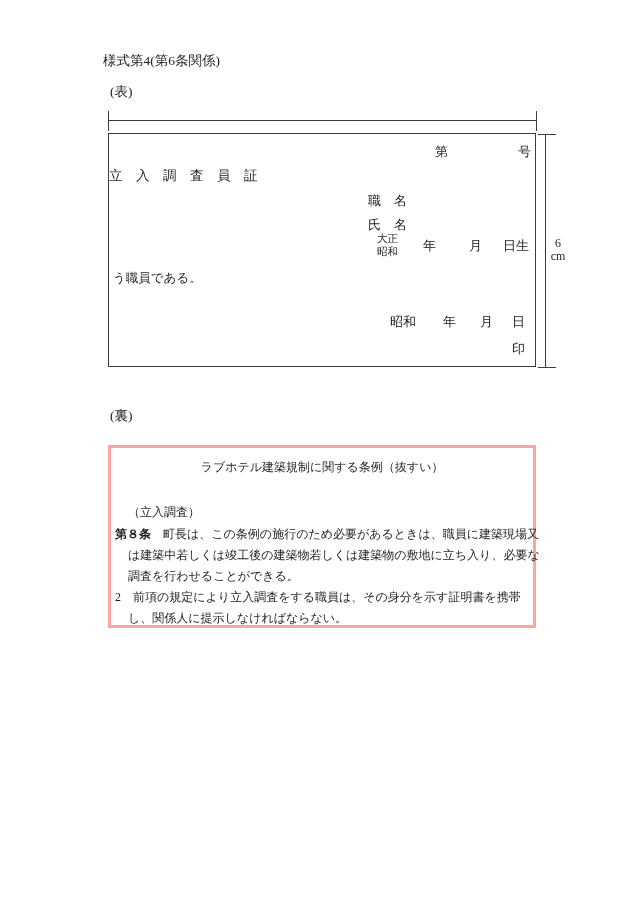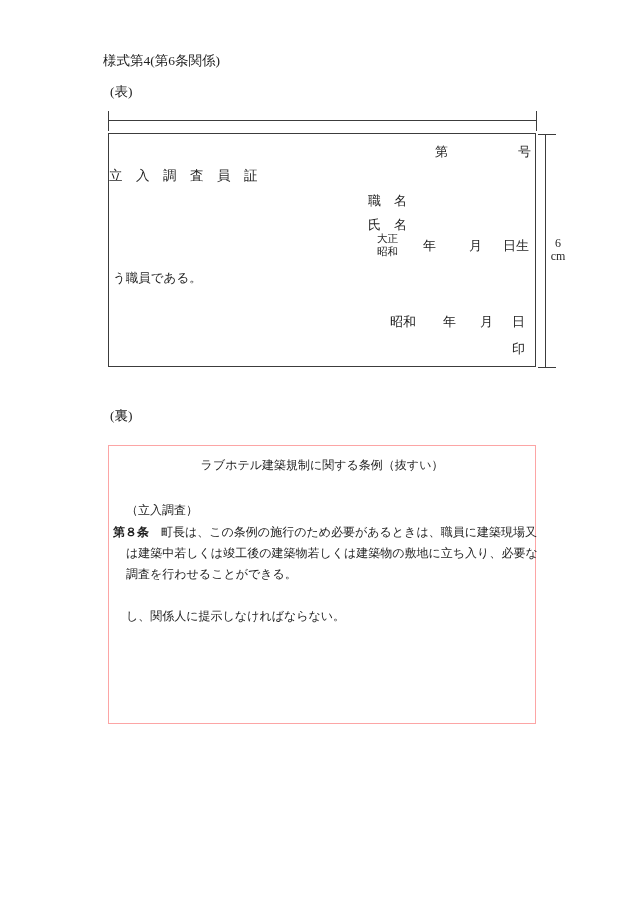--- a/index.html
+++ b/index.html
@@ -51,22 +51,22 @@
   .fc-body   { top:134px; left:4px; right:4px; font-size:12.5px; line-height:21px; white-space:nowrap; }
   .fc-body .indent { text-indent:1em; }
   .fc-date-era   { top:179px; left:281px; }
   .fc-date-year  { top:179px; left:334px; }
   .fc-date-month { top:179px; left:371px; }
   .fc-date-day   { top:179px; left:403px; }
   .fc-seal       { top:206px; left:403px; }
 
   
   .back-card {
-    left:108px; top:445px; width:428px; height:279px;
-    border:1px solid #fca5a5; box-sizing:border-box;
+    left:108px; top:445px; width:428px; height:183px;
+    border:3px solid #fca5a5; box-sizing:border-box;
     font-size:12px;
   }
   .bc-line { position:absolute; white-space:nowrap; line-height:15px;text-align:right; }
   .bc-title   { top:12px; left:0; width:100%; text-align:center; }
   .bc-section { top:57px; left:17px; }
   .bc-l1      { top:79px;  left:4px; }
   .bc-l1 b    { font-weight:bold; }
   .bc-l2      { top:100px; left:17px; }
   .bc-l3      { top:121px; left:17px; }
   .bc-l4      { top:142px; left:4px; }
@@ -120,16 +120,17 @@
   <div class="abs side-label back">(裏)</div>
 
   <div class="abs back-card">
     <div class="bc-line bc-title">ラブホテル建築規制に関する条例（抜すい）</div>
     <div class="bc-line bc-section">（立入調査）</div>
     <div class="bc-line bc-l1">
       <b>第８条</b><span>　町長は、この条例の施行のため必要があるときは、職員に建築現場又</span>
     </div>
     <div class="bc-line bc-l2">は建築中若しくは竣工後の建築物若しくは建築物の敷地に立ち入り、必要な</div>
     <div class="bc-line bc-l3">調査を行わせることができる。</div>
+    <div class="bc-line bc-l4">2　前項の規定により立入調査をする職員は、その身分を示す証明書を携帯</div>
     <div class="bc-line bc-l5">し、関係人に提示しなければならない。</div>
   </div>
 
 </div>
 
 </body></html>

